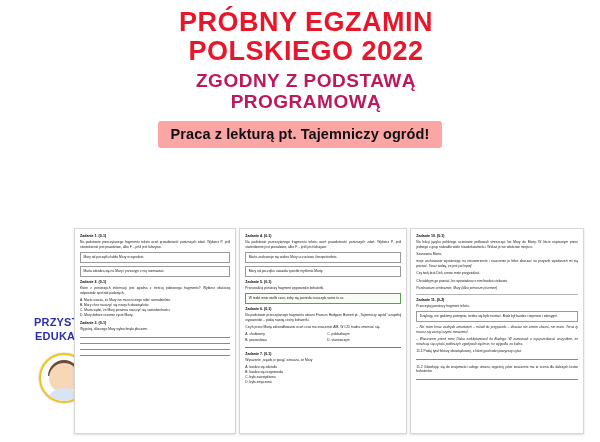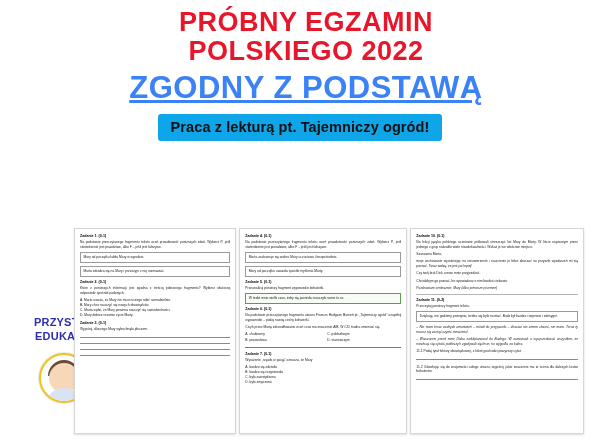--- a/index.html
+++ b/index.html
@@ -21,33 +21,32 @@
   .hl-line{
     font-weight:bold;
     letter-spacing:0.5px;
     line-height:1.08;
   }
   .hl-red{
     color:#e8162a;
     font-size:27px;
   }
   .hl-blue{
-    color:#3b82f6;
-    font-size:31px;
-    text-decoration:underline;
+    color:#be185d;
+    font-size:19px;
   }
   .hl-gap{height:5px;}
 
   
   .banner-wrap{
     display:flex;justify-content:center;
     margin-top:9px;
   }
   .banner{
-    background:#0ea5e9;
+    background:#fca5a5;
     color:#111;
     font-weight:bold;
     font-size:14.5px;
     padding:5px 13px 6px 13px;
     border-radius:3px;
     letter-spacing:0.1px;
     white-space:nowrap;
   }
 
   
@@ -163,20 +162,21 @@
 </head>
 <body>
 
 <div class="page">
 
   <div class="headline">
     <div class="hl-line hl-red">PRÓBNY EGZAMIN</div>
     <div class="hl-line hl-red">POLSKIEGO 2022</div>
     <div class="hl-gap"></div>
     <div class="hl-line hl-blue">ZGODNY Z  PODSTAWĄ</div>
+    <div class="hl-line hl-blue">PROGRAMOWĄ</div>
   </div>
 
   <div class="banner-wrap">
     <div class="banner">Praca z lekturą pt. Tajemniczy ogród!</div>
   </div>
 
   <div class="logo">
     <div class="logo-text">PRZYSTAŃ</div>
     <div class="logo-text">EDUKACJI</div>
     <div class="badge">

